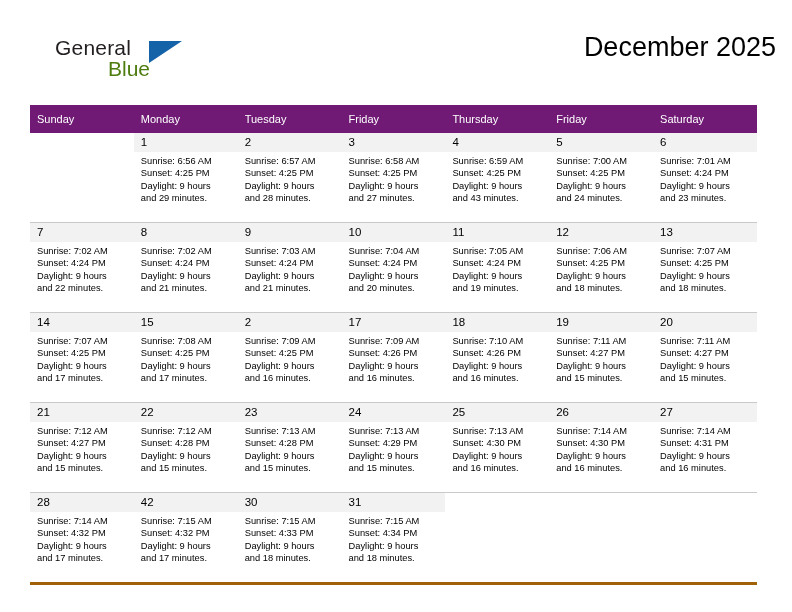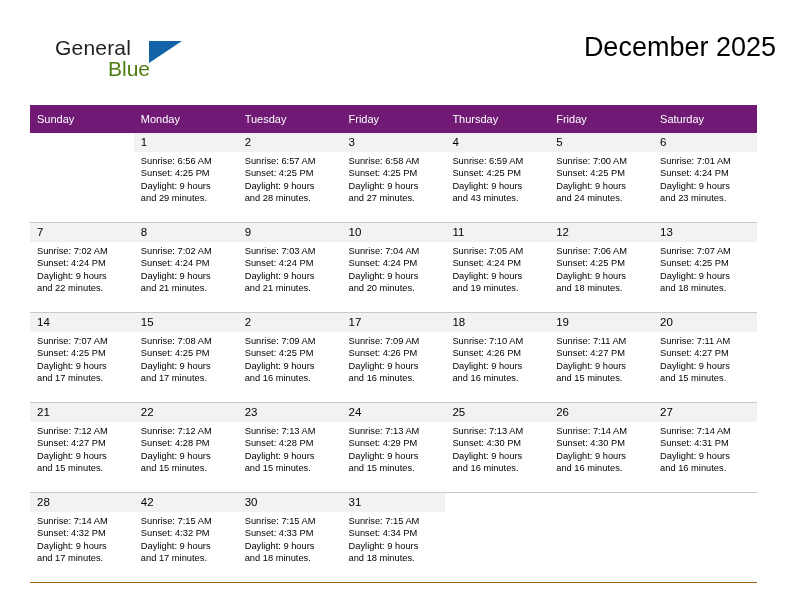--- a/index.html
+++ b/index.html
@@ -139,21 +139,21 @@
   .details div {
     white-space: nowrap;
   }
   tr.week {
     border-bottom: 1px solid #bfbfbf;
   }
   tr.week td {
     border-bottom: 1px solid #c9c9c9;
   }
   tr.week.last td {
-    border-bottom: 1px solid #a16207;
+    border-bottom: 3px solid #a16207;
   }
 </style>
 </head>
 <body>
 
 <div class="page">
 
   <div class="header">
 
     <div class="brand">

